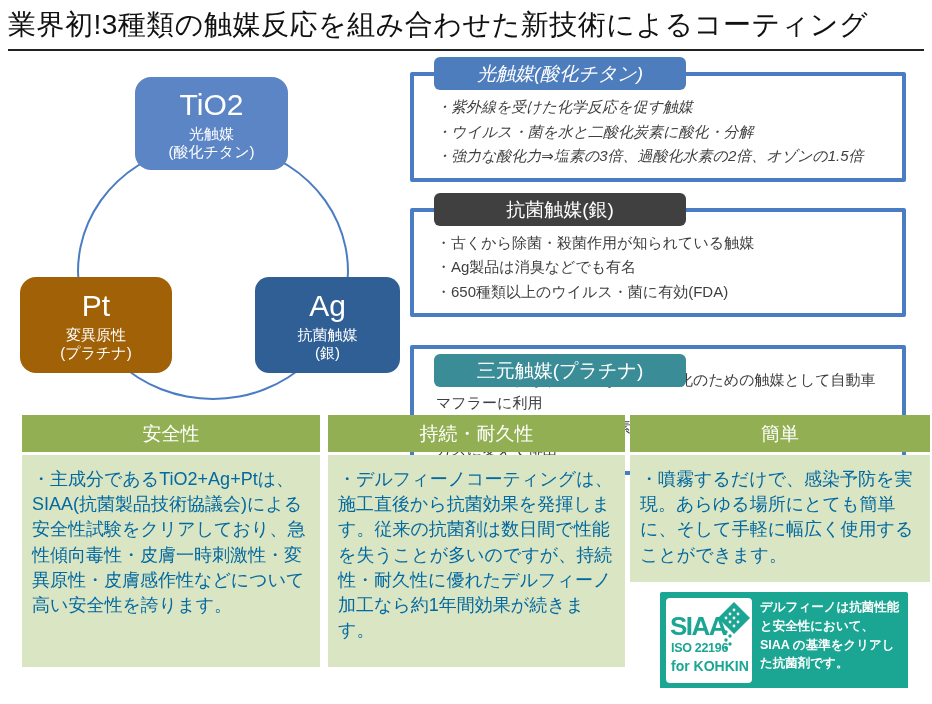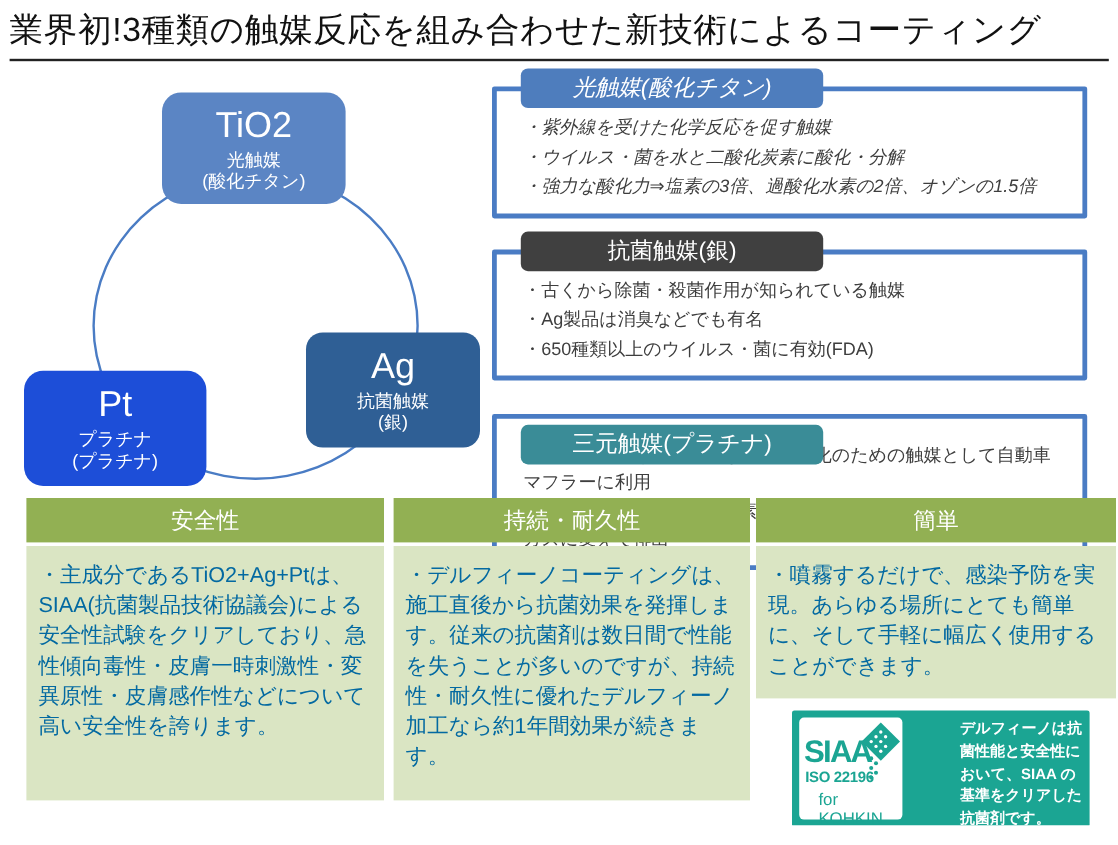--- a/index.html
+++ b/index.html
@@ -53,21 +53,21 @@
     color: #ffffff;
     text-align: center;
     display: flex;
     flex-direction: column;
     justify-content: center;
     line-height: 1.2;
   }
   .node .sym { font-size: 30px; margin-bottom: 2px; }
   .node .sub { font-size: 15px; }
   .node-tio2 { left: 115px; top: 22px;  width: 153px; height: 93px; background: #5b85c4; }
-  .node-pt   { left: 0px;   top: 222px; width: 152px; height: 96px; background: #1d4ed8; margin-top: 32px; }
+  .node-pt   { left: 0px;   top: 222px; width: 152px; height: 96px; background: #a16207; }
   .node-ag   { left: 235px; top: 222px; width: 145px; height: 96px; background: #2f5f95; border-radius: 14px; }
 
   
   .infos {
     position: absolute;
     left: 410px;
     top: 72px;
     width: 496px;
   }
   .info-box {
@@ -133,21 +133,20 @@
 
   
   .siaa {
     margin: 10px 0 0 30px;
     width: 248px;
     height: 97px;
     background: #1ba593;
     border-radius: 2px;
     display: flex;
     padding: 6px;
-    gap: 40px;
   }
   .siaa-card {
     position: relative;
     width: 86px;
     height: 85px;
     background: #ffffff;
     border-radius: 4px;
     color: #1ba593;
     flex: none;
   }
@@ -165,22 +164,21 @@
     top: 43px;
     font-size: 12.5px;
     font-weight: 700;
     letter-spacing: -0.3px;
   }
   .siaa-for {
     position: absolute;
     left: 5px;
     top: 60px;
     font-size: 14px;
-    font-weight: 400;
-    margin-left: 11px;
+    font-weight: 700;
   }
   .siaa-diamond {
     position: absolute;
     right: 1px;
     top: 3px;
   }
   .siaa-right {
     margin-left: 8px;
     display: flex;
     flex-direction: column;
@@ -209,21 +207,21 @@
     <div class="circle"></div>
 
     <div class="node node-tio2">
       <div class="sym">TiO2</div>
       <div class="sub">光触媒</div>
       <div class="sub">(酸化チタン)</div>
     </div>
 
     <div class="node node-pt">
       <div class="sym">Pt</div>
-      <div class="sub">プラチナ</div>
+      <div class="sub">変異原性</div>
       <div class="sub">(プラチナ)</div>
     </div>
 
     <div class="node node-ag">
       <div class="sym">Ag</div>
       <div class="sub">抗菌触媒</div>
       <div class="sub">(銀)</div>
     </div>
   </div>
 

